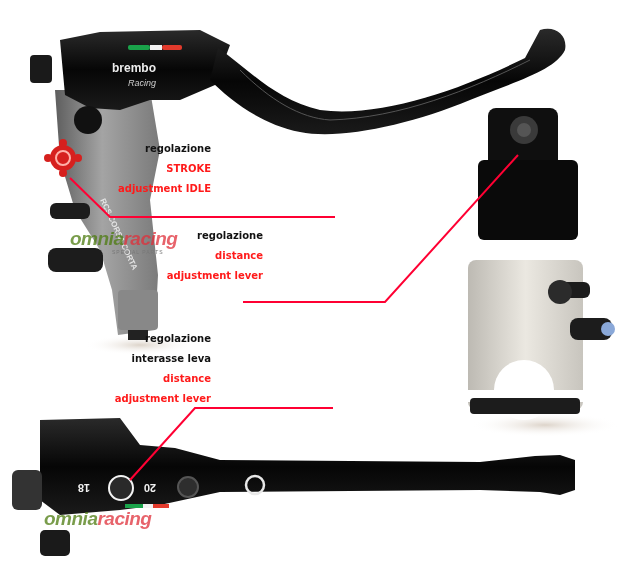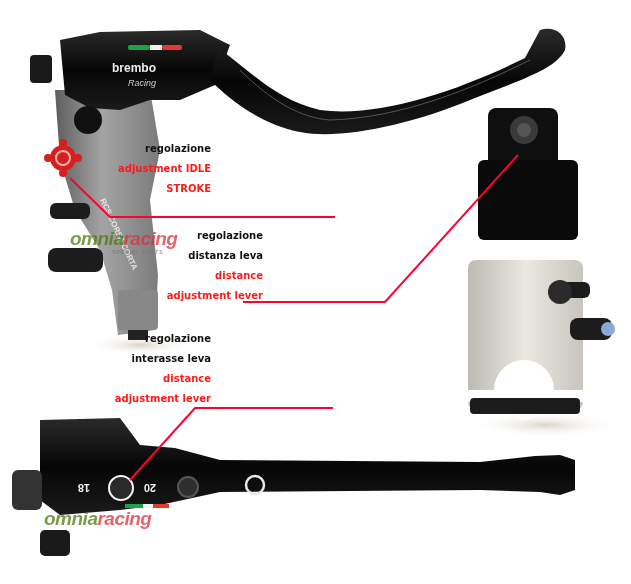--- a/index.html
+++ b/index.html
@@ -108,27 +108,26 @@
     <g stroke="#ff0033" stroke-width="2" fill="none">
       <polyline points="70,178 110,217 335,217"></polyline>
       <polyline points="243,302 385,302 518,155"></polyline>
       <polyline points="333,408 195,408 130,480"></polyline>
     </g>
   </svg>
 
   
   <div class="label" style="right:298px; top:139px;">
     <span class="blk">regolazione</span>
+    <span class="red">STROKE</span>
     <span class="red">adjustment IDLE</span>
-    <span class="red">STROKE</span>
   </div>
 
   <div class="label" style="right:246px; top:226px;">
     <span class="blk">regolazione</span>
-    <span class="blk">distanza leva</span>
     <span class="red">distance</span>
     <span class="red">adjustment lever</span>
   </div>
 
   <div class="label" style="right:298px; top:329px;">
     <span class="blk">regolazione</span>
     <span class="blk">interasse leva</span>
     <span class="red">distance</span>
     <span class="red">adjustment lever</span>
   </div>

